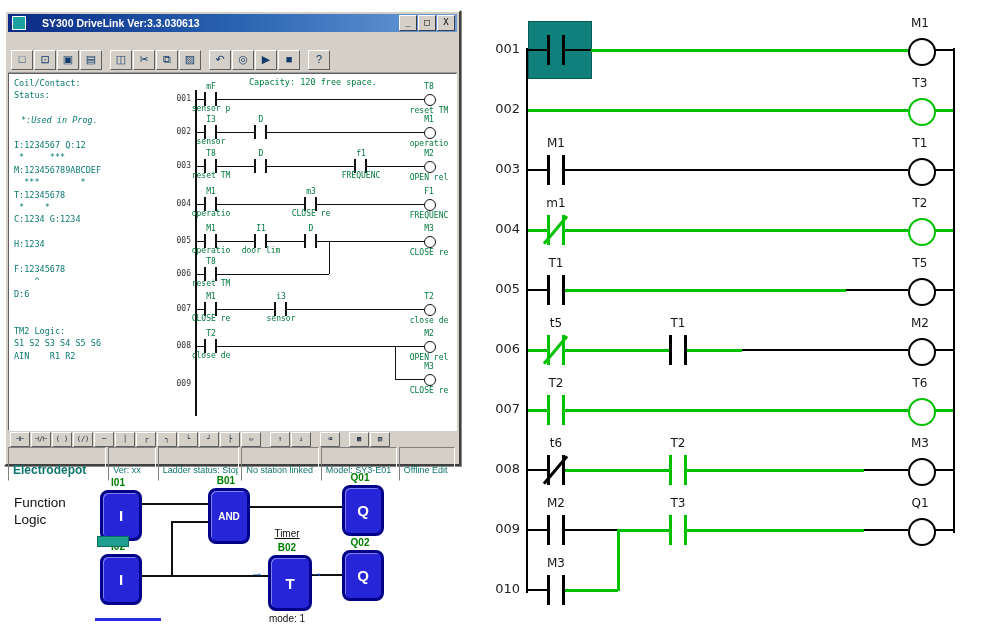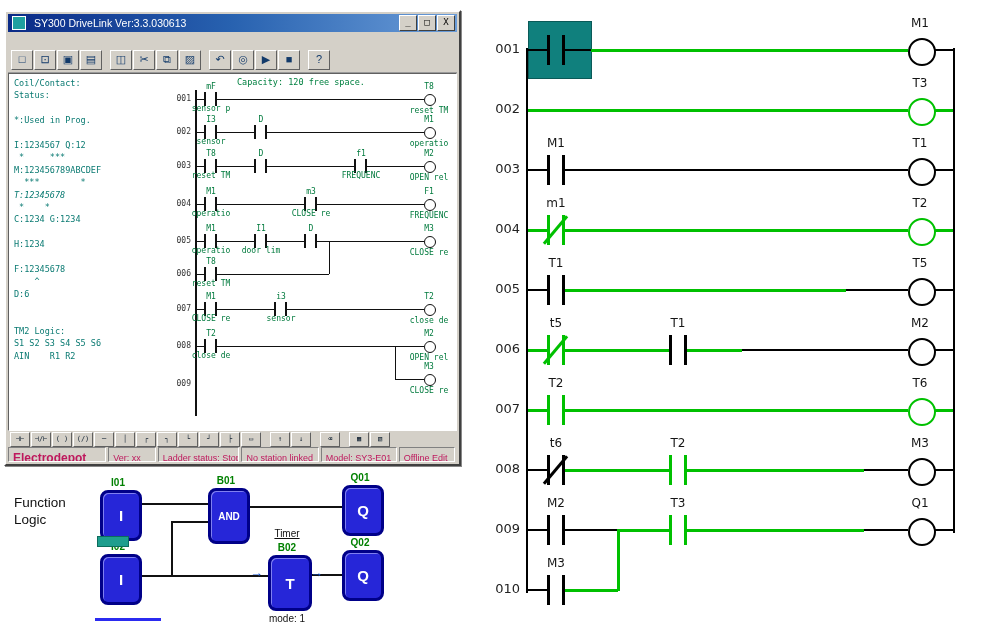--- a/index.html
+++ b/index.html
@@ -5,21 +5,21 @@
   html,body{margin:0;padding:0;background:#fff;}
   .stage{position:relative;width:1000px;height:637px;background:#ffffff;font-family:"Liberation Sans",sans-serif;overflow:hidden;}
   .abs{position:absolute;}
 
   
   .win{position:absolute;left:4px;top:10px;width:453px;height:452px;background:#d4d0c8;
        border:2px solid;border-color:#ffffff #404040 #404040 #ffffff;box-shadow:1px 1px 0 #888;}
   .titlebar{position:absolute;left:2px;top:2px;right:2px;height:18px;
        background:linear-gradient(90deg,#0a2a86,#2862b0,#6a9cd8);display:flex;align-items:center;padding:0 2px;color:#fff;}
   .app-icon{width:12px;height:12px;background:#1fa0a0;border:1px solid #fff;margin-left:2px;}
-  .title-text{font-size:10.5px;font-weight:normal;margin-left:8px;flex:1;white-space:nowrap;overflow:hidden;}
+  .title-text{font-size:10.5px;font-weight:bold;margin-left:16px;flex:1;white-space:nowrap;overflow:hidden;}
   .tb-btn{width:16px;height:14px;background:#d4d0c8;border:1px solid;border-color:#fff #404040 #404040 #fff;
        font-size:9px;line-height:12px;text-align:center;color:#000;margin-left:1px;font-family:"DejaVu Sans Mono",monospace;}
   .menubar{position:absolute;left:2px;top:20px;right:2px;height:16px;display:flex;align-items:center;background:#d4d0c8;}
   .menu-item{padding:1px 7px;font-size:10.5px;color:#000;}
   .menu-item::first-letter{text-decoration:underline;}
   .toolbar{position:absolute;left:2px;top:36px;right:2px;height:24px;display:flex;align-items:center;
        padding-left:3px;background:#d4d0c8;border-bottom:1px solid #9a9a9a;}
   .tool-btn{width:20px;height:18px;margin-right:1px;background:#d4d0c8;border:1px solid;border-color:#fff #606060 #606060 #fff;
        font-size:11px;text-align:center;line-height:16px;color:#123a6a;}
   .tool-sep{width:7px;height:18px;}
@@ -28,21 +28,21 @@
   .sideline{font-size:8.5px;color:#0a7a72;white-space:pre;line-height:11px;}
   .capacity{font-size:8.5px;color:#008040;}
   .mini-lbl{font-size:8px;color:#007a3d;text-align:center;font-family:"DejaVu Sans Mono",monospace;white-space:nowrap;}
   .mini-num{font-size:8px;color:#333;text-align:right;font-family:"DejaVu Sans Mono",monospace;}
   .btoolbar{position:absolute;left:2px;top:419px;right:2px;height:16px;background:#d4d0c8;display:flex;align-items:center;padding-left:2px;}
   .btool{height:13px;min-width:16px;background:#d4d0c8;border:1px solid;border-color:#fff #606060 #606060 #fff;
        font-size:7px;line-height:12px;text-align:center;color:#123;margin-right:1px;font-family:"DejaVu Sans Mono",monospace;padding:0 1px;}
   .bsep{width:8px;}
   .statusbar{position:absolute;left:2px;bottom:2px;right:2px;height:15px;background:#d4d0c8;display:flex;align-items:stretch;}
   .scell{border:1px solid;border-color:#808080 #fff #fff #808080;margin-right:2px;font-size:9px;line-height:12px;
-       padding:4px 4px;white-space:nowrap;overflow:hidden;color:#be185d;}
+       padding:16px 4px;white-space:nowrap;overflow:hidden;color:#0f766e;}
   .brand{font-size:12px;font-weight:bold;line-height:12px;}
 
   
   .rladder{position:absolute;left:488px;top:15px;width:512px;height:612px;background:#fff;}
   .rnum{font-size:13px;color:#222;text-align:right;font-family:"DejaVu Sans",sans-serif;}
   .rlabel{font-size:12px;color:#151515;text-align:center;font-family:"DejaVu Sans",sans-serif;white-space:nowrap;}
 
   
   .flpanel{position:absolute;left:0px;top:462px;width:488px;height:175px;}
   .fl-caption{font-size:13.5px;color:#111;line-height:17px;}
@@ -77,29 +77,29 @@
         <div class="tool-btn">▨</div>
         <div class="tool-sep"></div>
         <div class="tool-btn">↶</div>
         <div class="tool-btn">◎</div>
         <div class="tool-btn">▶</div>
         <div class="tool-btn">■</div>
         <div class="tool-sep"></div>
         <div class="tool-btn">?</div>
       </div>
     <div class="main">
-      <div class="abs capacity" style="left:228px;top:3px;">Capacity: 120 free space.</div>
+      <div class="abs capacity" style="left:240px;top:3px;">Capacity: 120 free space.</div>
     <div class="abs sideline" style="left: 5px; top: 4px;">Coil/Contact:</div>
         <div class="abs sideline" style="left: 5px; top: 16.4px;">Status:</div>
-        <div class="abs sideline" style="left: 5px; top: 41.2px;">*:Used in Prog.</div>
+        <div class="abs sideline" style="left: 12px; top: 41.2px; font-style: italic;">*:Used in Prog.</div>
         <div class="abs sideline" style="left: 5px; top: 66px;">I:1234567 Q:12</div>
         <div class="abs sideline" style="left: 5px; top: 78.4px;"> *     ***</div>
         <div class="abs sideline" style="left: 5px; top: 90.8px;">M:123456789ABCDEF</div>
         <div class="abs sideline" style="left: 5px; top: 103.2px;">  ***        *</div>
-        <div class="abs sideline" style="left: 5px; top: 115.6px; font-style: italic;">T:12345678</div>
+        <div class="abs sideline" style="left: 5px; top: 115.6px;">T:12345678</div>
         <div class="abs sideline" style="left: 5px; top: 128px;"> *    *</div>
         <div class="abs sideline" style="left: 5px; top: 140.4px;">C:1234 G:1234</div>
         <div class="abs sideline" style="left: 5px; top: 165.2px;">H:1234</div>
         <div class="abs sideline" style="left: 5px; top: 190px;">F:12345678</div>
         <div class="abs sideline" style="left: 5px; top: 202.4px;">    ^</div>
         <div class="abs sideline" style="left: 5px; top: 214.8px;">D:6</div>
         <div class="abs sideline" style="left: 5px; top: 252px;">TM2 Logic:</div>
         <div class="abs sideline" style="left: 5px; top: 264.4px;">S1 S2 S3 S4 S5 S6</div>
         <div class="abs sideline" style="left: 5px; top: 276.8px;">AIN    R1 R2</div>
         <div class="abs" style="left: 186px; top: 16px; width: 1.5px; height: 326px; background: rgb(17, 17, 17);"></div>

